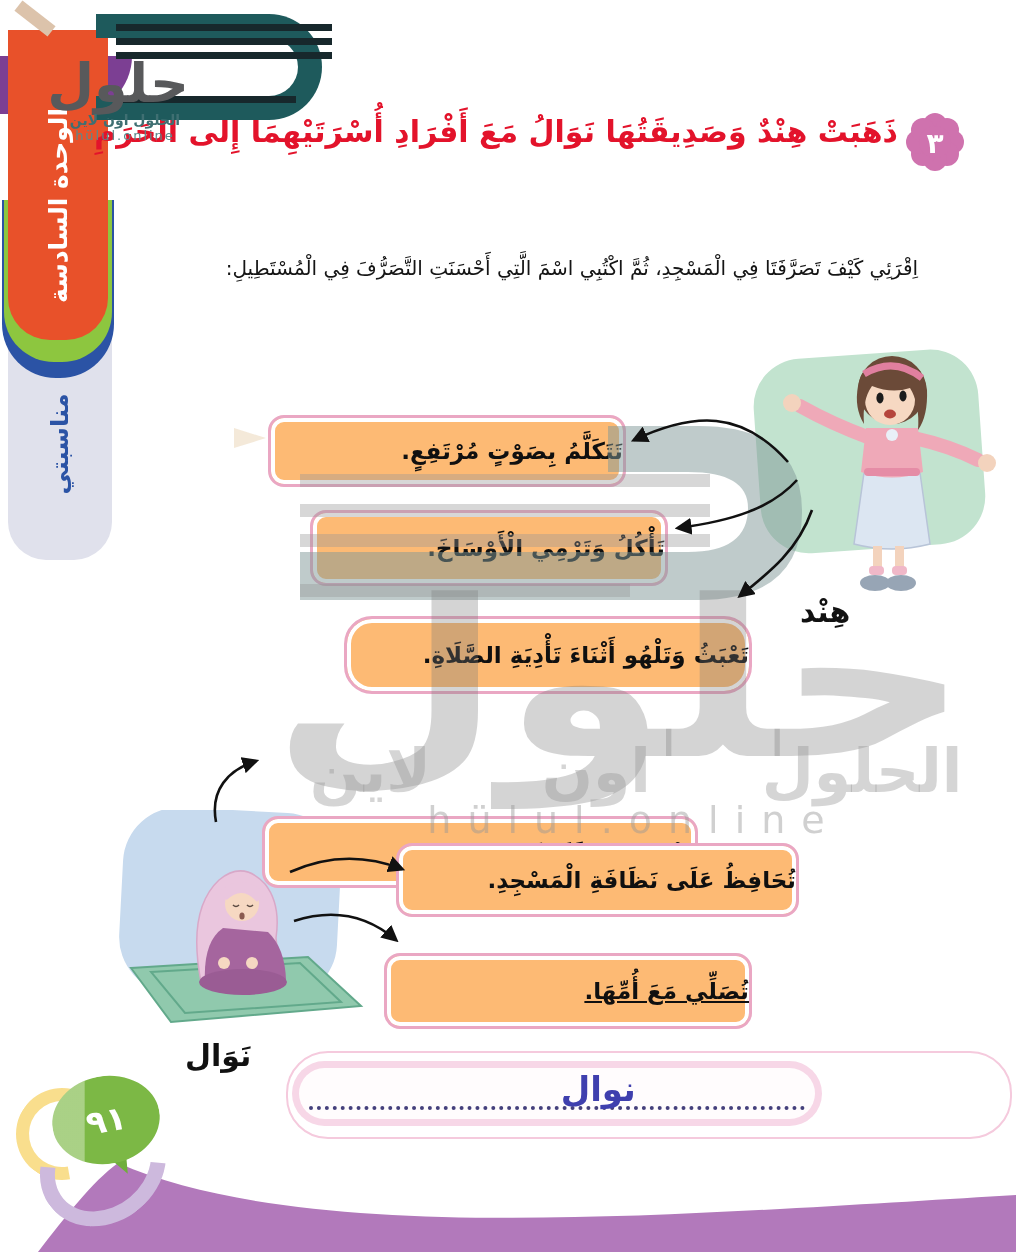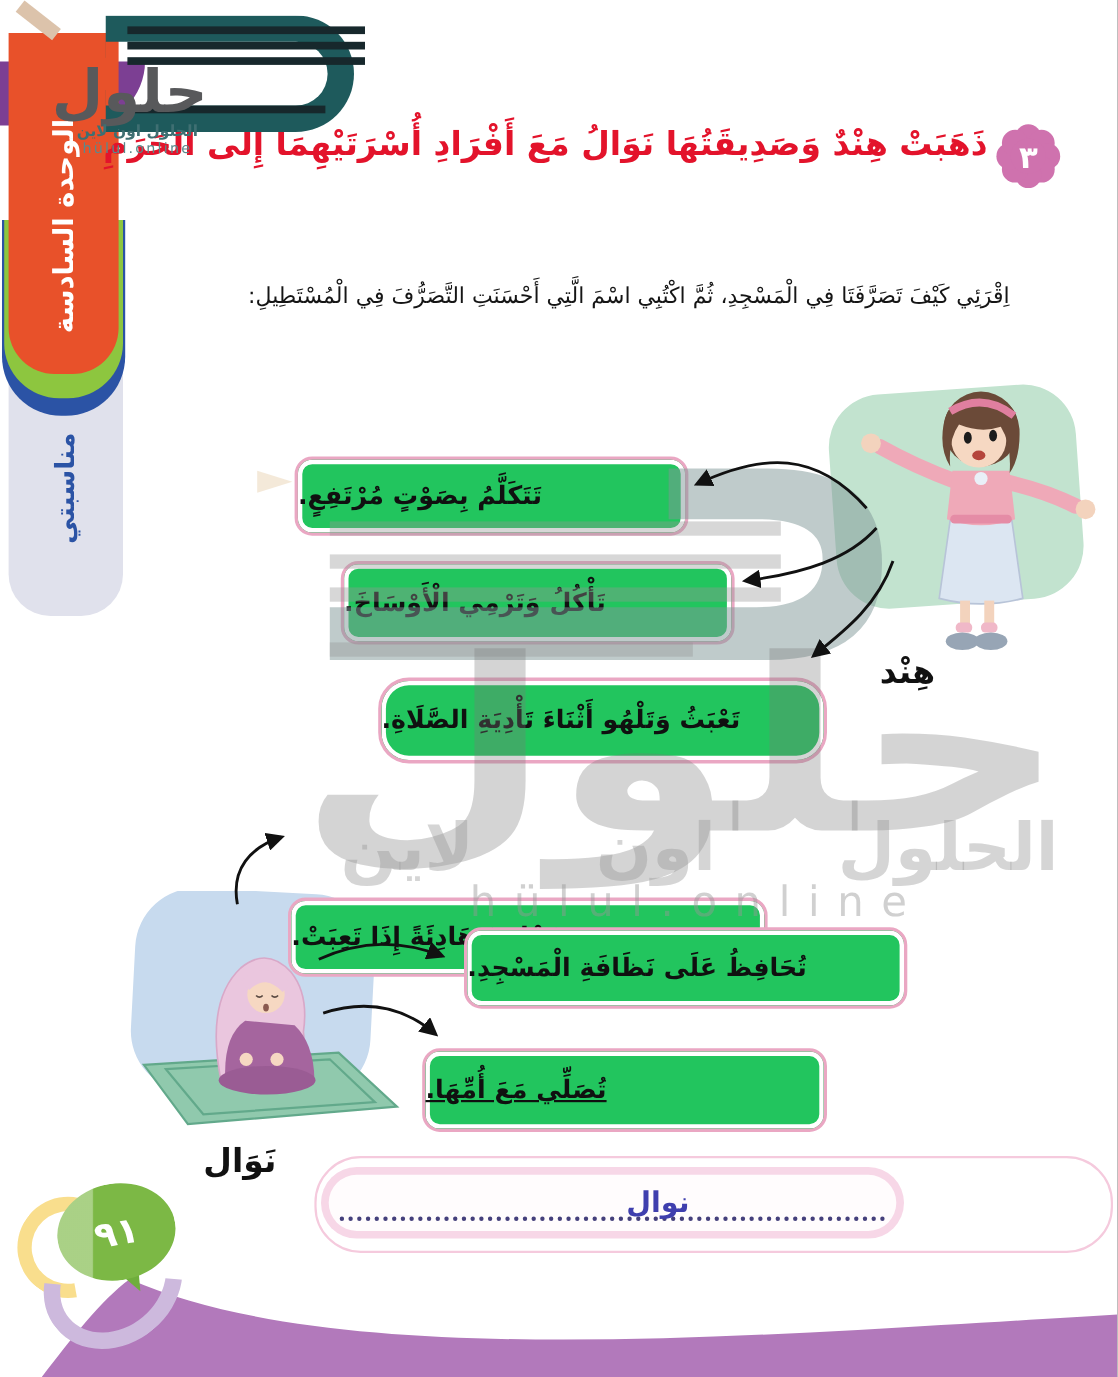--- a/index.html
+++ b/index.html
@@ -43,39 +43,39 @@
   .pencil-box1{left:234px;top:428px;width:0;height:0;border-top:10px solid transparent;
                border-bottom:10px solid transparent;border-left:32px solid #f0dfc9;opacity:.7;z-index:2;}
 
   
   .badge{left:905px;top:112px;width:60px;height:60px;z-index:5;}
   .head1{right:118px;top:114px;font-size:30px;font-weight:bold;color:#e3132b;white-space:nowrap;z-index:5;}
   .head2{left:250px;right:250px;top:186px;font-size:30px;font-weight:bold;color:#e3132b;text-align:center;white-space:nowrap;z-index:5;}
   .instr{right:98px;top:256px;font-size:20px;font-weight:normal;color:#151515;white-space:nowrap;z-index:5;}
 
   
-  .bx{position:absolute;border:3px solid #eaa7c3;border-radius:16px;background:#22c55e;
-      box-shadow:inset 0 0 0 4px #ffffff;display:flex;align-items:center;justify-content:flex-end;
+  .bx{position:absolute;border:3px solid #eaa7c3;border-radius:16px;background:#fdba74;
+      box-shadow:inset 0 0 0 4px #ffffff;display:flex;align-items:center;justify-content:flex-start;
       font-size:23px;font-weight:bold;color:#101010;text-align:center;z-index:3;}
   .bx1{left:268px;top:415px;width:352px;height:66px;}
   .bx2{left:310px;top:510px;width:352px;height:70px;}
   .bx3{left:344px;top:616px;width:402px;height:72px;border-radius:28px;}
   .bx4{left:262px;top:775px;width:430px;height:66px;margin-top:41px;}
-  .bx5{left:422px;top:843px;width:397px;height:68px;}
+  .bx5{left:396px;top:843px;width:397px;height:68px;}
   .bx6{left:384px;top:953px;width:362px;height:70px;text-decoration:underline;}
 
   .charlabel{position:absolute;font-size:30px;font-weight:bold;color:#111;text-align:left;z-index:5;}
 
   
   .ans-frame{left:286px;top:1051px;width:722px;height:84px;border:2px solid #f5cadd;border-radius:42px;z-index:3;}
   .ans-pill{left:292px;top:1061px;width:530px;height:65px;background:#f7d7e7;border-radius:33px;z-index:3;}
   .ans-field{position:absolute;left:7px;top:7px;right:7px;bottom:7px;background:#fffcfd;border-radius:26px;}
   .ans-dots{position:absolute;left:10px;right:10px;bottom:9px;border-bottom:4px dotted #45407c;}
   .ans-word{position:absolute;left:58%;bottom:10px;transform:translateX(-50%);
-            color:#3f3fae;font-size:26px;font-weight:bold;}
+            color:#3f3fae;font-size:34px;font-weight:bold;}
 
   
   .bubble{left:52px;top:1076px;width:108px;height:88px;background:#7cb845;border-radius:50%;
           transform:rotate(-10deg);display:flex;align-items:center;justify-content:center;z-index:5;
           background-image:linear-gradient(100deg,rgba(255,255,255,0.35) 32%,rgba(255,255,255,0) 33%);}
   .bubble span{color:#fff;font-size:33px;font-weight:bold;}
   .bubble-tail{left:108px;top:1150px;width:0;height:0;border-left:16px solid transparent;
                border-right:6px solid transparent;border-top:26px solid #6fae3c;transform:rotate(-18deg);z-index:5;}
   .crescent{left:36px;top:1108px;width:104px;height:84px;border-radius:50%;
             border:15px solid #cdb9dd;border-top-color:transparent;border-right-color:transparent;

